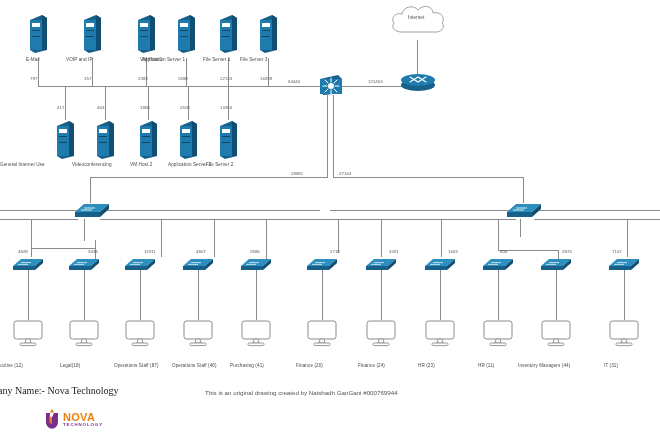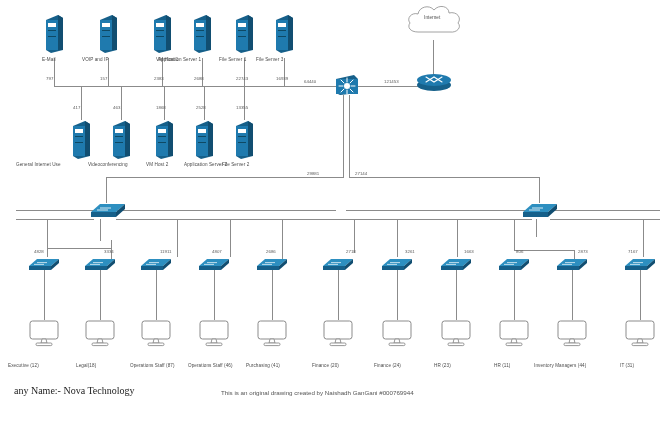--- a/index.html
+++ b/index.html
@@ -1,21 +1,21 @@
 <!DOCTYPE html>
 <html><head>
 <meta charset="utf-8">
 <style>
   html,body{margin:0;padding:0;}
   body{
     width:660px;height:440px;overflow:hidden;background:#ffffff;
     font-family:"Liberation Sans", sans-serif;
     color:#3b3b3b;position:relative;
   }
-  #stage{position:absolute;left:16px;top:0;width:568px;height:440px;}
+  #stage{position:absolute;left:0;top:0;width:568px;height:440px;}
   .lbl{position:absolute;font-size:4.6px;color:#4a4a4a;white-space:nowrap;letter-spacing:.1px;}
   .dev{position:absolute;}
   .num{position:absolute;font-size:4.4px;color:#5a5a5a;white-space:nowrap;}
   .line{position:absolute;background:#8b8b8b;}
   .h{height:1px;}
   .v{width:1px;}
   .footer-note{position:absolute;font-size:6.2px;color:#555;white-space:nowrap;}
   .company{position:absolute;font-family:"Liberation Serif", serif;font-size:10px;color:#222;white-space:nowrap;}
   .logo{position:absolute;}
   .logo-txt-1{font-size:11px;font-weight:bold;color:#F07F13;letter-spacing:.3px;line-height:10px;}
@@ -530,14 +530,28 @@
     </div>
 
   <div class="num" style="left:288px;top:79px;">64440</div>
   <div class="num" style="left:368px;top:79px;">121453</div>
   <div class="num" style="left:291px;top:171px;">29881</div>
   <div class="num" style="left:339px;top:171px;">27144</div>
 
   <div class="company" style="left:-2px;top:385px;">any Name:- Nova Technology</div>
   <div class="footer-note" style="left:205px;top:389px;">This is an original drawing created by Naishadh GanGani #000769944</div>
 
+  <div class="logo" style="left:44px;top:409px;">
+    <div style="display:flex;align-items:center;gap:3px;">
+      <svg width="16" height="20" viewBox="0 0 16 20">
+        <path d="M8 0 L10.2 3.4 L5.8 3.4 Z" fill="#F07F13"></path>
+        <path d="M2 4 L6 4 L6 12 L10 4 L14 4 L14 13 C14 17 11 19.6 8 19.6
+                 C5 19.6 2 17 2 13 Z" fill="#7B2D8E"></path>
+        <path d="M5.4 6.2 L5.4 13.6 L8 15.6 L8 9.2 Z" fill="#F07F13" opacity="0.95"></path>
+      </svg>
+      <div>
+        <div class="logo-txt-1">NOVA</div>
+        <div class="logo-txt-2">TECHNOLOGY</div>
+      </div>
+    </div>
+  </div>
 
 </div>
 
 </body></html>

